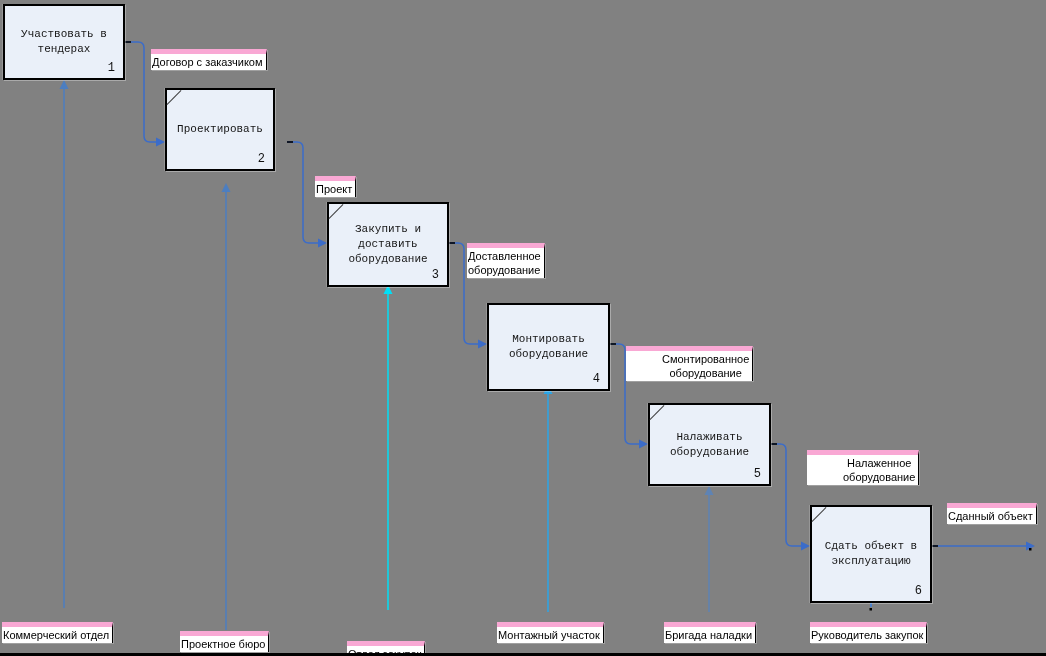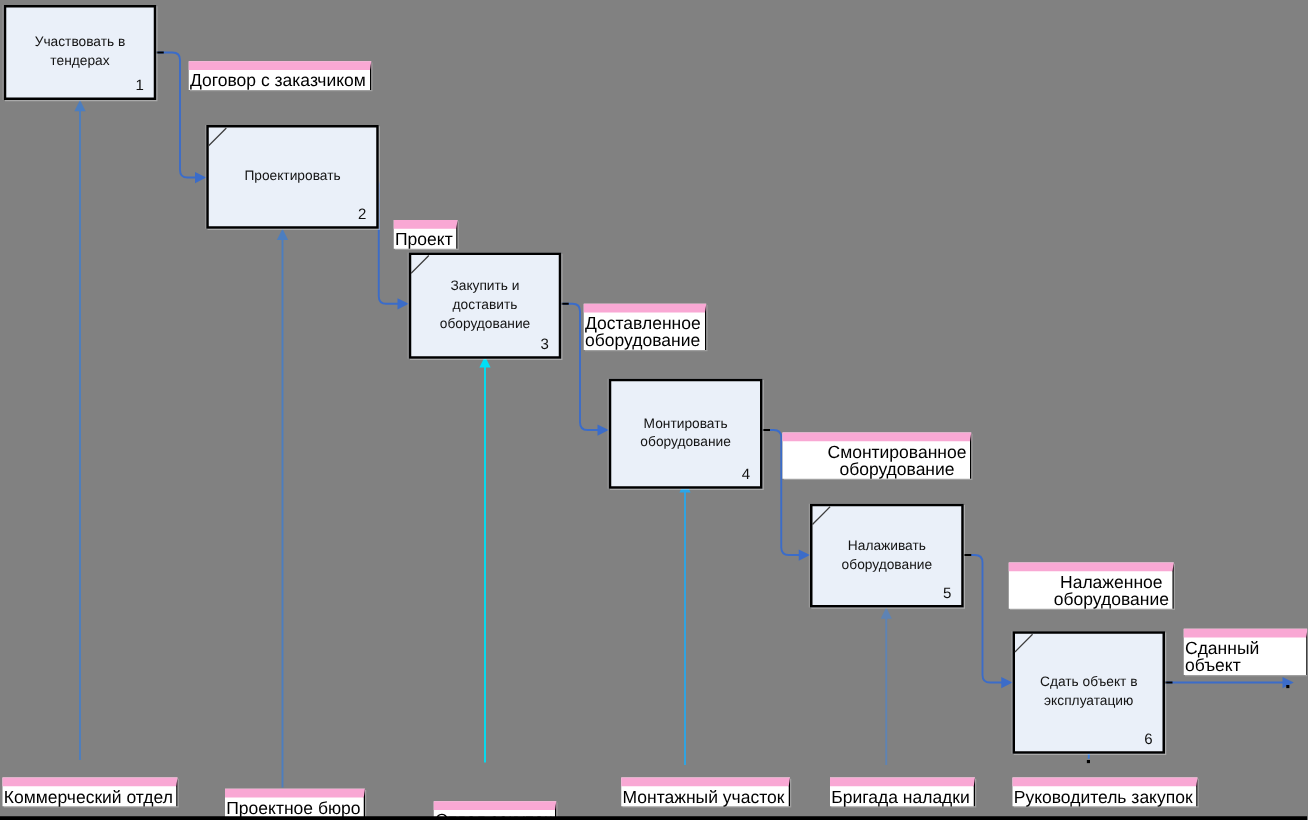--- a/index.html
+++ b/index.html
@@ -6,31 +6,31 @@
   #canvas{
     position:relative;width:1046px;height:656px;background:#818181;
     font-family:"Liberation Sans",sans-serif;overflow:hidden;
   }
   #arrow-layer{position:absolute;left:0;top:0;width:1046px;height:656px;}
   .box{
     position:absolute;background:#EAF0F9;border:2px solid #000;
     box-shadow:1px 1px 0 rgba(255,255,255,.33), -1px 0 0 rgba(255,255,255,.18);
     display:flex;align-items:center;justify-content:center;
     text-align:center;font-size:11px;line-height:15px;color:#141414;
-    white-space:pre-line;box-sizing:border-box;
+    white-space:pre-line;box-sizing:border-box;font-family:Liberation Mono, monospace;
   }
   .box .num{position:absolute;right:8px;bottom:2px;font-size:12px;color:#111;}
   .box .corner-mark{
     position:absolute;left:-3px;top:7px;width:20px;height:0;
     border-top:1px solid #3c3c3c;transform:rotate(-45deg);
   }
   .lbl{
     position:absolute;background:#FFFFFF;color:#000;
-    font-size:14px;line-height:14px;padding:1px 3px 1px 1px;
-    white-space:pre-line;border-top:7px solid #f9a8d4;border-right:1px solid #000;
+    font-size:11px;line-height:14px;padding:1px 3px 1px 1px;
+    white-space:pre-line;border-top:5px solid #f9a8d4;border-right:1px solid #000;
     box-shadow:1px 1px 0 rgba(255,255,255,.25);
   }
   .lbl.center{text-align:center;padding-left:36px;}
   #bottom-bar{position:absolute;left:0;bottom:0;width:100%;height:3px;background:#000;}
 </style>
 </head>
 <body>
 
 <div id="canvas">
   <svg id="arrow-layer" viewBox="0 0 1046 656" xmlns="http://www.w3.org/2000/svg">
@@ -87,21 +87,21 @@
       </g>
       <g>
         <path d="M 871 607 V 595" fill="none" stroke="#3B80E0" stroke-width="1.5"></path>
         <polygon points="871,587 866.5,596 875.5,596" fill="#3B80E0"></polygon>
         <rect x="869.5" y="608" width="2.5" height="2.5" fill="#000"></rect>
       </g>
     </svg>
   <div id="boxes-layer">
       <div class="box" style="left: 3px; top: 4px; width: 122px; height: 76px;"><span>Участвовать в
 тендерах</span><span class="num">1</span></div>
-      <div class="box" style="left: 165px; top: 100px; width: 138px; height: 83px;"><span class="corner-mark"></span><span>Проектировать</span><span class="num">2</span></div>
+      <div class="box" style="left: 165px; top: 88px; width: 110px; height: 83px;"><span class="corner-mark"></span><span>Проектировать</span><span class="num">2</span></div>
       <div class="box" style="left: 327px; top: 202px; width: 122px; height: 85px;"><span class="corner-mark"></span><span>Закупить и
 доставить
 оборудование</span><span class="num">3</span></div>
       <div class="box" style="left: 487px; top: 303px; width: 123px; height: 88px;"><span>Монтировать
 оборудование</span><span class="num">4</span></div>
       <div class="box" style="left: 648px; top: 403px; width: 123px; height: 83px;"><span class="corner-mark"></span><span>Налаживать
 оборудование</span><span class="num">5</span></div>
       <div class="box" style="left: 810px; top: 505px; width: 122px; height: 98px;"><span class="corner-mark"></span><span>Сдать объект в
 эксплуатацию</span><span class="num">6</span></div>
     </div>

